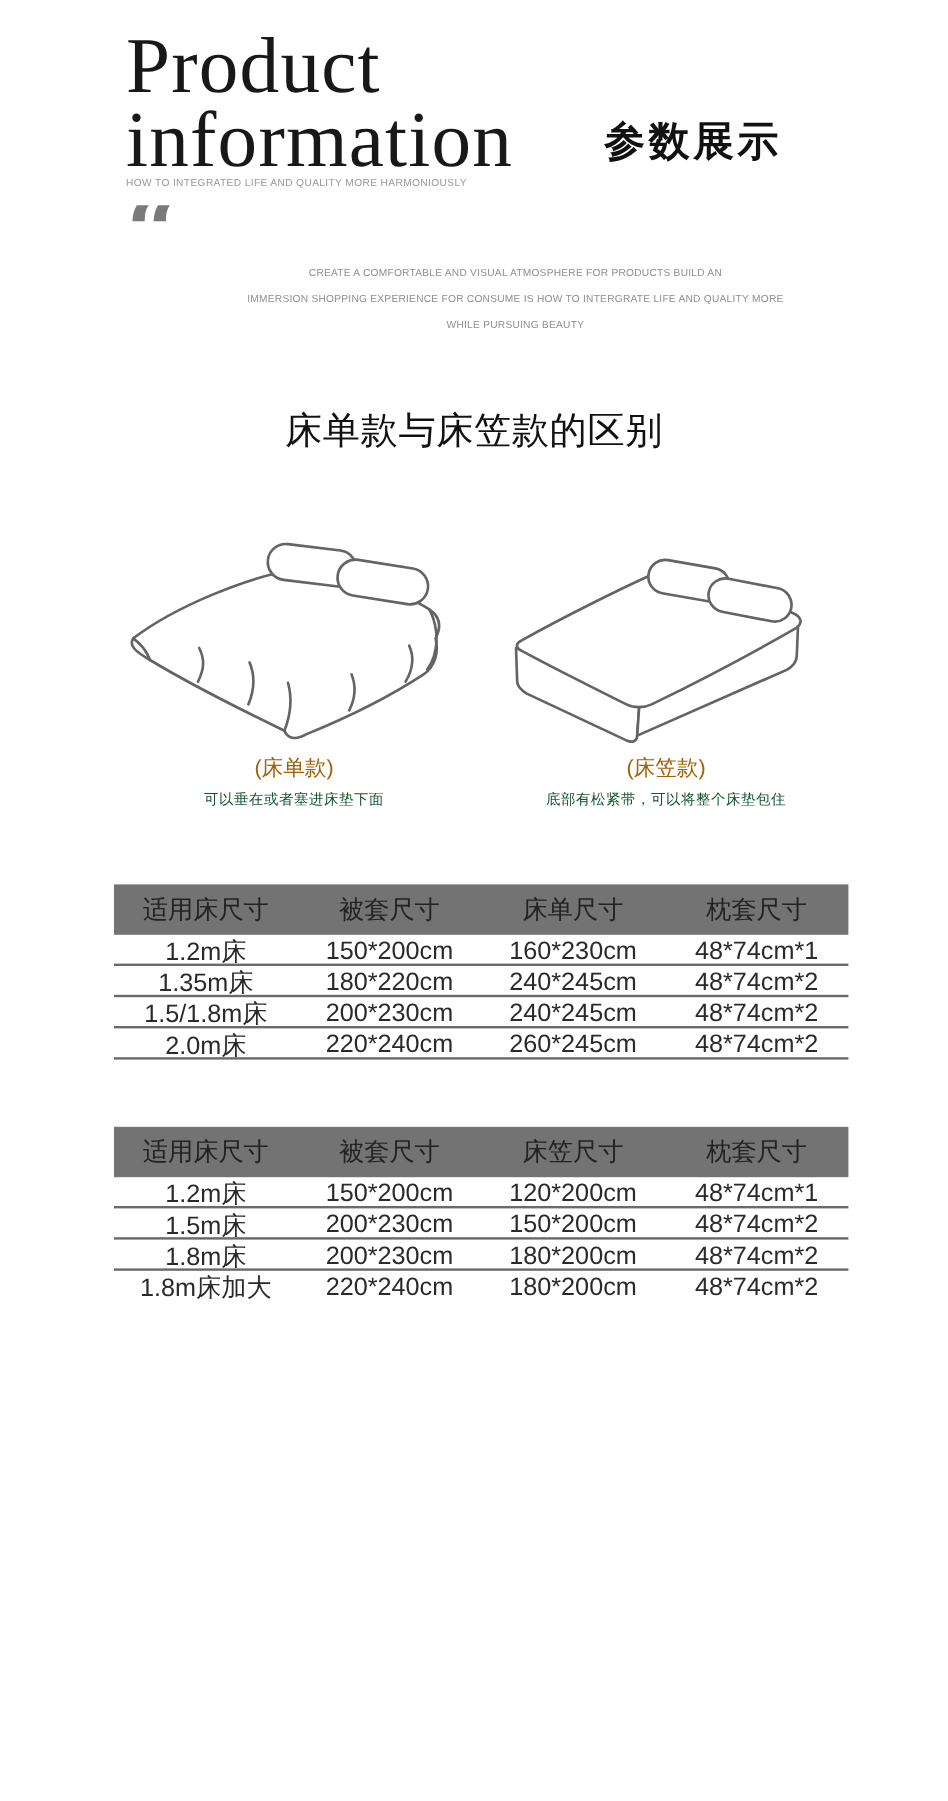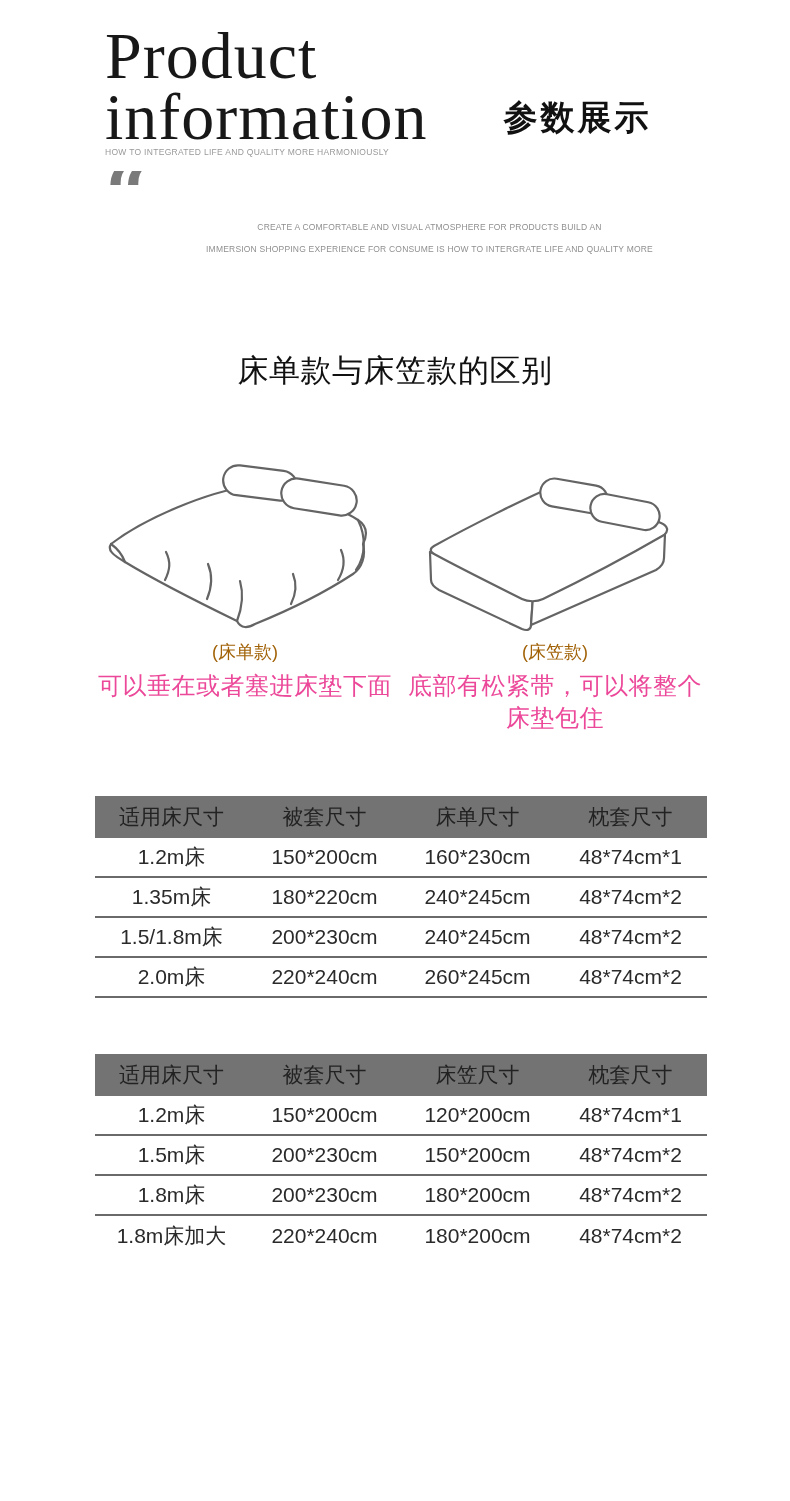--- a/index.html
+++ b/index.html
@@ -68,59 +68,59 @@
     align-items: center;
     height: 58px;
     border-bottom: 2px solid #555555;
     padding: 0 20px 0 25px;
   }
   .spec-label { font-size: 24px; font-weight: 700; color: #111111; word-spacing: 6px; }
   .spec-value { font-size: 24px; font-weight: 400; color: #222222; }
 
   
   .compare-heading {
-    margin-top: 90px;
+    margin-top: 56px;
     text-align: center;
     font-size: 31px;
     font-weight: 400;
     letter-spacing: 0.5px;
     color: #111111;
   }
   .compare {
     display: flex;
     justify-content: space-between;
     margin: 52px 80px 0 90px;
   }
   .compare-col { width: 310px; text-align: center; }
   .illu {
     height: 190px;
     display: flex;
     align-items: flex-end;
     justify-content: center;
   }
   .illu svg { display: block; }
   .cap { margin-top: 6px; font-size: 18px; color: #a16207; }
-  .desc { margin-top: 6px; font-size: 24px; color: #ec4899; letter-spacing: 0.5px; }
+  .desc { margin-top: 6px; font-size: 12px; color: #14532d; letter-spacing: 0.5px; }
 
   
   .size-table { margin: 0 83px 0 95px; }
   .size-table.first { margin-top: 62px; }
   .size-table.second { margin-top: 56px; }
   .thead {
     display: grid;
     grid-template-columns: 25% 25% 25% 25%;
     background: #737373;
     height: 42px;
     align-items: center;
   }
   .thead span { text-align: center; font-size: 21px; color: #222222; }
   .trow {
     display: grid;
     grid-template-columns: 25% 25% 25% 25%;
-    height: 40px;
+    height: 26px;
     align-items: center;
     border-bottom: 2px solid #6a6a6a;
   }
   .trow span { text-align: center; font-size: 21px; color: #2a2a2a; }
   .size-table.second .trow:last-child { border-bottom: none; }
 </style>
 </head>
 <body>
 
 <div class="page">
@@ -128,20 +128,21 @@
   <header class="hero">
     <div class="hero-row">
       <h1 class="title"><span>Product</span><br><span>information</span></h1>
       <div class="title-cn">参数展示</div>
     </div>
     <p class="subtitle">HOW TO INTEGRATED LIFE AND QUALITY MORE HARMONIOUSLY</p>
     <div class="quote-mark">“</div>
     <div class="quote-lines">
       <p class="quote-line">CREATE A COMFORTABLE AND VISUAL ATMOSPHERE FOR PRODUCTS BUILD AN</p>
       <p class="quote-line">IMMERSION SHOPPING EXPERIENCE FOR CONSUME IS HOW TO INTERGRATE LIFE AND QUALITY MORE</p>
+      <p class="quote-line">WHILE PURSUING BEAUTY</p>
     </div>
   </header>
 
 
   <h2 class="compare-heading">床单款与床笠款的区别</h2>
 
   <section class="compare">
 
     <figure class="compare-col">
       <div class="illu">

